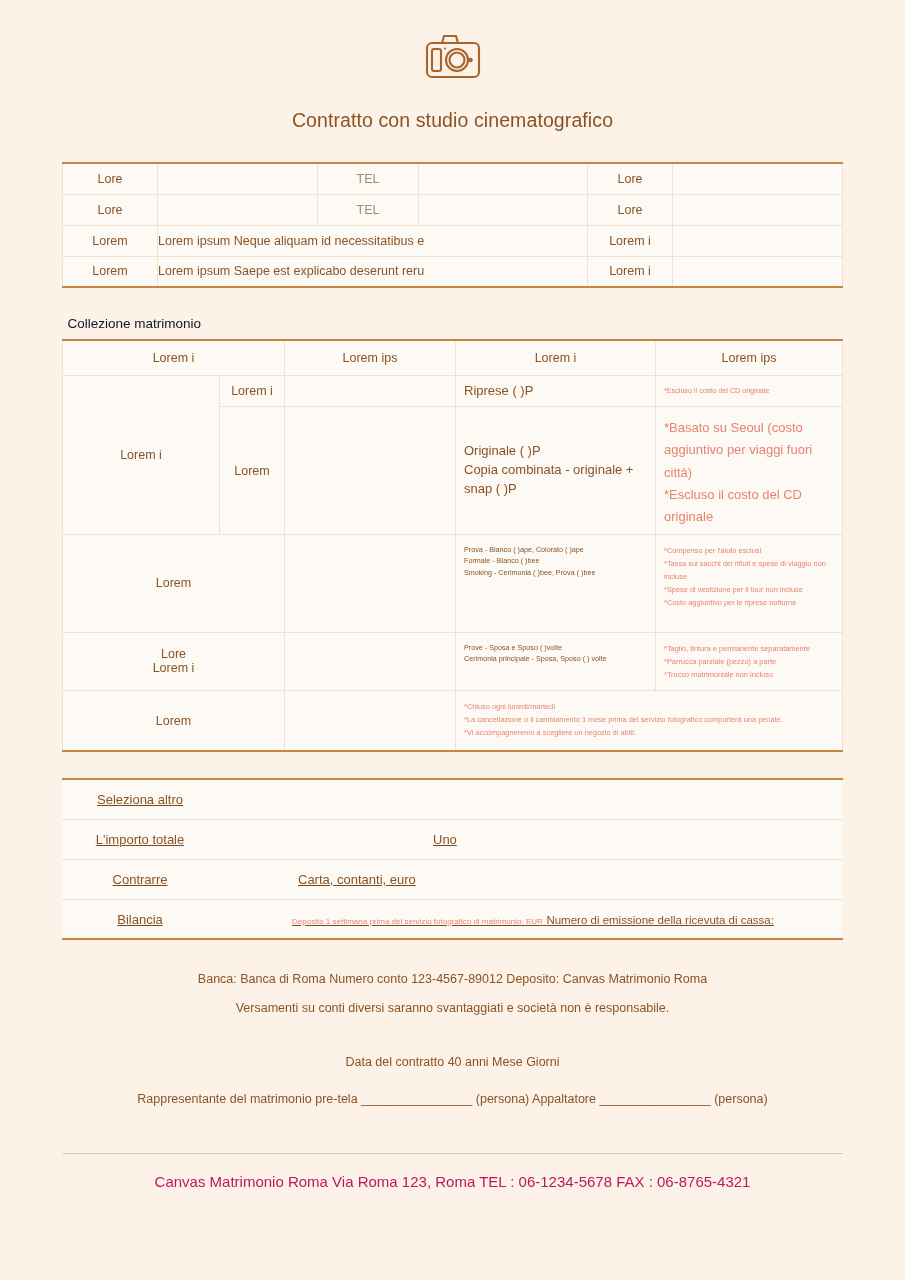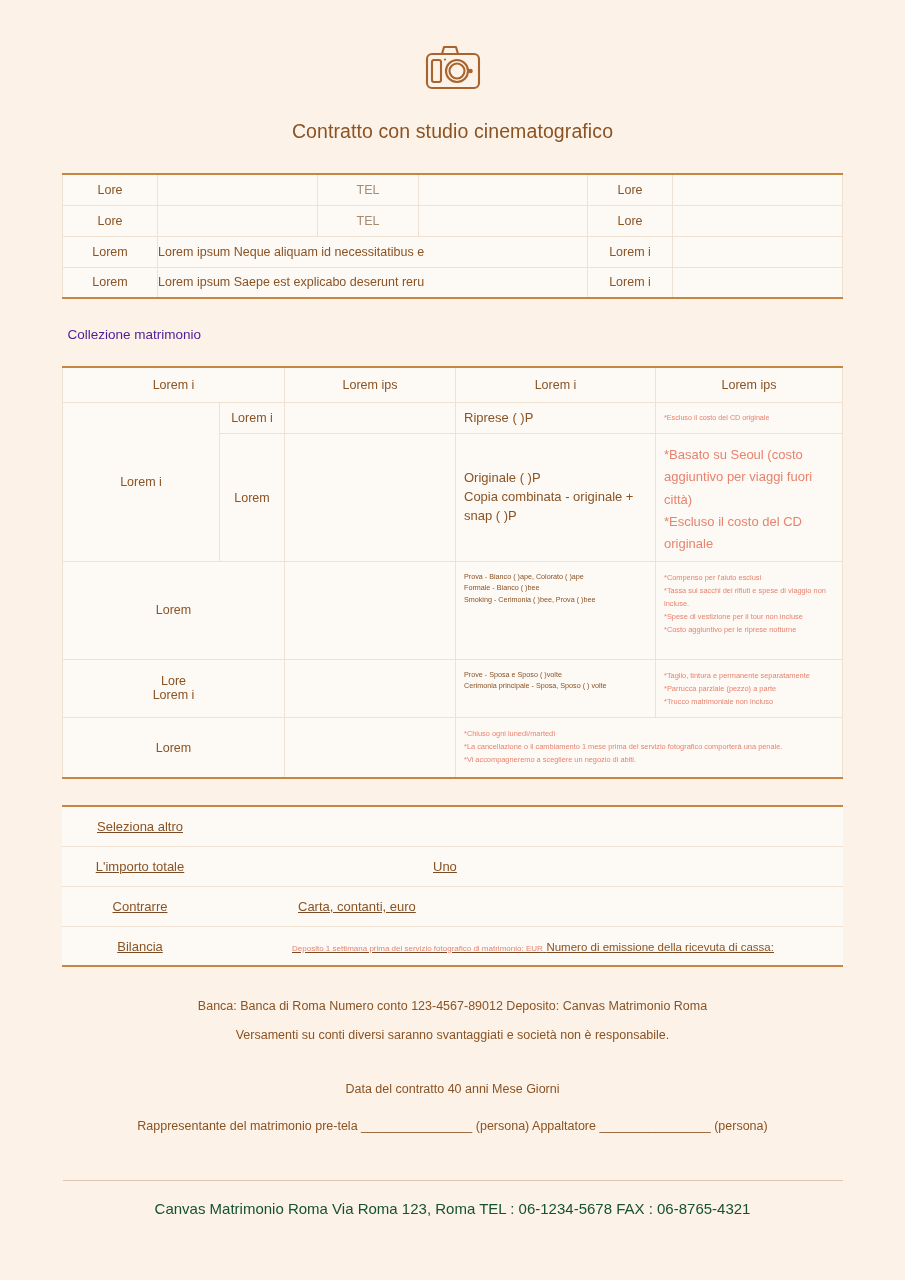--- a/index.html
+++ b/index.html
@@ -9,21 +9,21 @@
     height: 1280px;
     background: #fdf2e7;
     font-family: "Liberation Sans", sans-serif;
     color: #7a4a24;
     overflow: hidden;
   }
 
   .page { width: 905px; height: 1280px; position: relative; }
 
   
-  .header { padding-top: 40px; text-align: center; }
+  .header { padding-top: 29px; text-align: center; }
   .camera-icon { display: block; margin: 0 auto; }
   .doc-title {
     margin-top: 20px;
     font-size: 19.5px;
     color: #8a5324;
     letter-spacing: .1px;
   }
 
   
   .tbl {
@@ -45,23 +45,23 @@
   
   .top-table { margin-top: 30px; }
   .top-table td { height: 31px; font-size: 12.5px; }
   .top-table .lbl { text-align: center; }
   .top-table .tel { text-align: center; color: #a78a72; }
   .top-table .wide { text-align: left; font-size: 12.5px; }
 
   
   .section-head {
     width: 780px;
-    margin: 28px auto 24px;
+    margin: 28px auto 8px;
     font-size: 13.5px;
-    color: #4c1d95;
+    color: #0f172a;
     padding-left: 5px;
   }
 
   
   .coll-table th {
     height: 35px;
     font-size: 12.5px;
     text-align: center;
   }
   .coll-table td { font-size: 12.5px; padding: 6px 8px; }
@@ -120,21 +120,21 @@
 
   .hr-foot {
     width: 780px;
     margin: 47px auto 0;
     border: 0;
     border-top: 1px solid #ddc8b4;
   }
   .m-company {
     margin-top: 19px;
     font-size: 15px;
-    color: #14532d;
+    color: #be185d;
     text-align: center;
   }
 </style>
 </head>
 <body>
 
 <div class="page">
 
   <div class="header">
     <span class="camera-icon">

